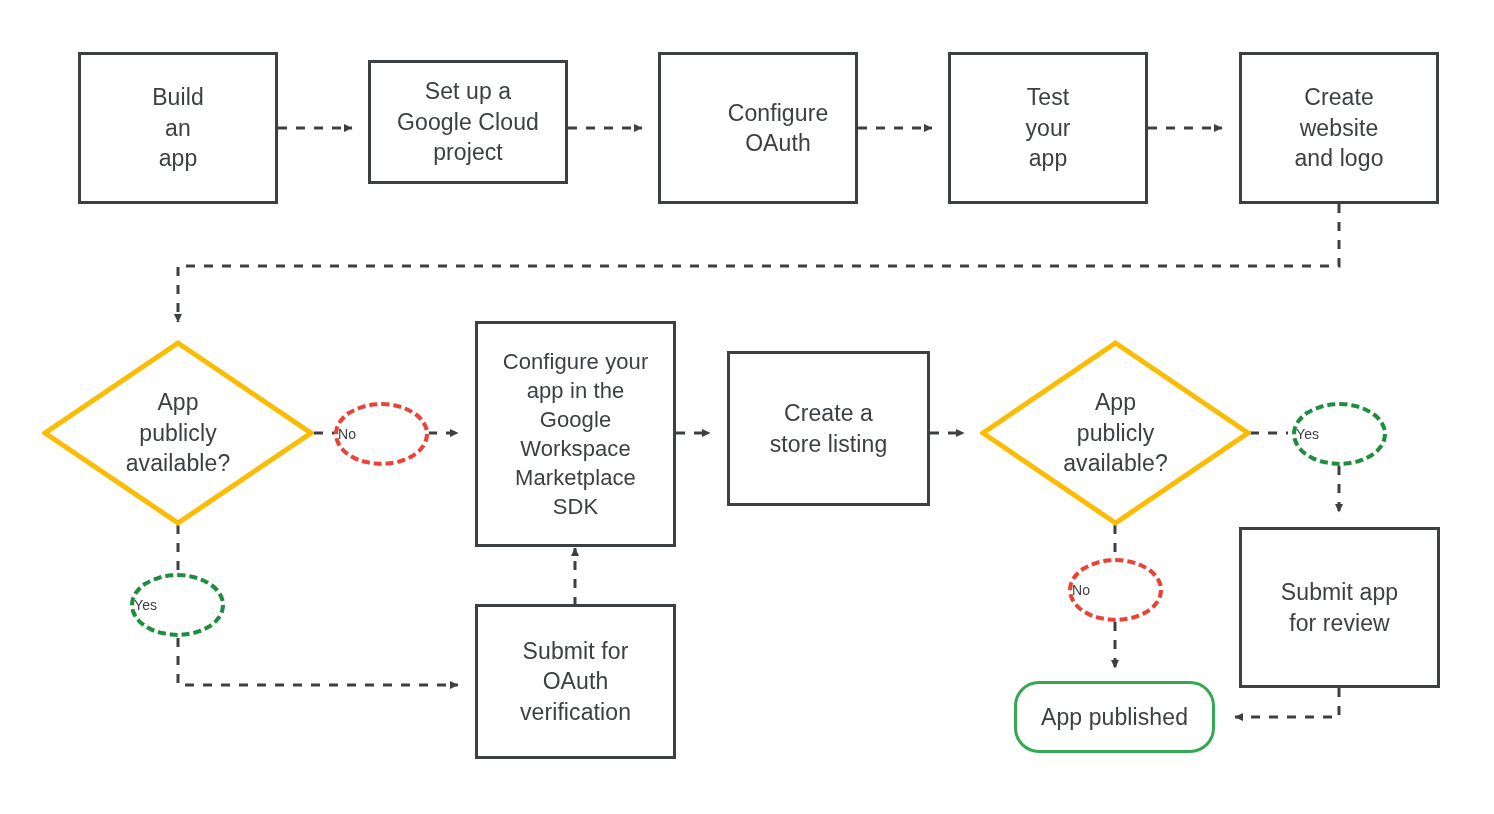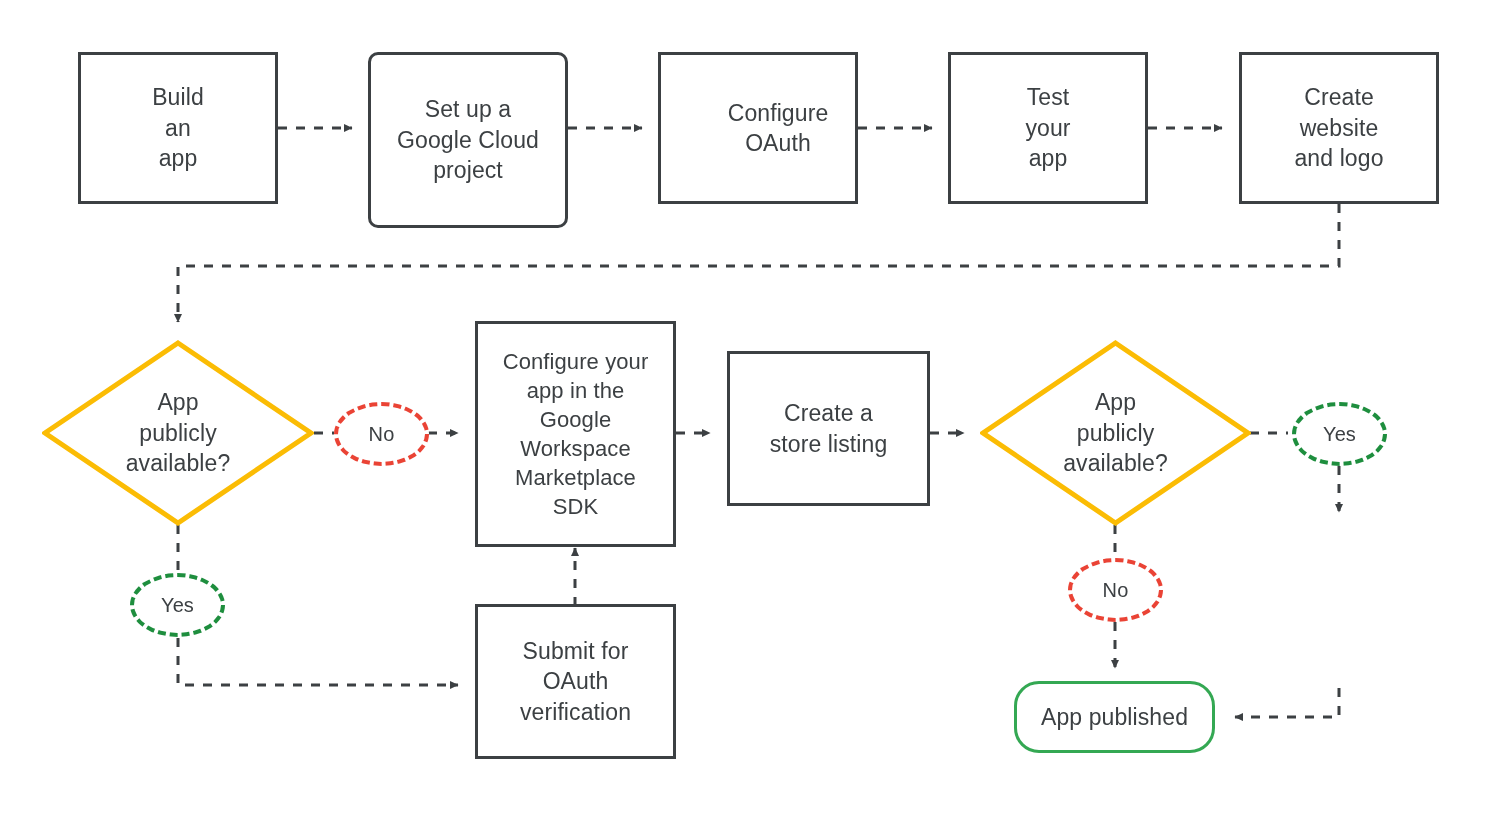--- a/index.html
+++ b/index.html
@@ -66,24 +66,24 @@
     font-size: 23px;
     line-height: 1.32;
     color: #3c4043;
     letter-spacing: 0.1px;
   }
   .ellipse-label {
     position: absolute;
     box-sizing: border-box;
     display: flex;
     align-items: center;
-    justify-content: center;
+    justify-content: flex-start;
     border-radius: 50%;
     background: #ffffff;
-    font-size: 20px;
+    font-size: 14px;
     color: #3c4043;
     letter-spacing: 0.1px;
   }
   .ellipse-label.yes {
     border: 4px dashed #1e8e3e;
   }
   .ellipse-label.no {
     border: 4px dashed #ea4335;
   }
 </style>
@@ -136,21 +136,21 @@
       <path d="M1115,622 L1115,668" marker-end="url(#arrowD)"></path>
 
       <path d="M1339,688 L1339,717 L1235,717" marker-end="url(#arrowL)"></path>
     </g>
   </svg>
 
   <div class="node proc" style="left:78px; top:52px; width:200px; height:152px;">
     <span class="lbl">Build<br>an<br>app</span>
   </div>
 
-  <div class="node proc" style="left:368px; top:52px; width:200px; height:176px;border-radius:10px;">
+  <div class="node proc" style="left:368px; top:60px; width:200px; height:124px;">
     <span class="lbl">Set up a<br>Google Cloud<br>project</span>
   </div>
 
   <div class="node proc" style="left:658px; top:52px; width:200px; height:152px;padding-left:40px;">
     <span class="lbl">Configure<br>OAuth</span>
   </div>
 
   <div class="node proc" style="left:948px; top:52px; width:200px; height:152px;">
     <span class="lbl">Test<br>your<br>app</span>
   </div>
@@ -194,18 +194,21 @@
   </div>
 
   <div class="node proc" style="left:475px; top:604px; width:201px; height:155px;">
     <span class="lbl">Submit for<br>OAuth<br>verification</span>
   </div>
 
   <div class="ellipse-label no" style="left:1068px; top:558px; width:95px; height:64px;">
     <span>No</span>
   </div>
 
+  <div class="node proc" style="left:1239px; top:527px; width:201px; height:161px;">
+    <span class="lbl">Submit app<br>for review</span>
+  </div>
 
   <div class="node proc terminal-ok" style="left:1014px; top:681px; width:201px; height:72px;">
     <span class="lbl">App published</span>
   </div>
 
 </div>
 
 </body></html>

